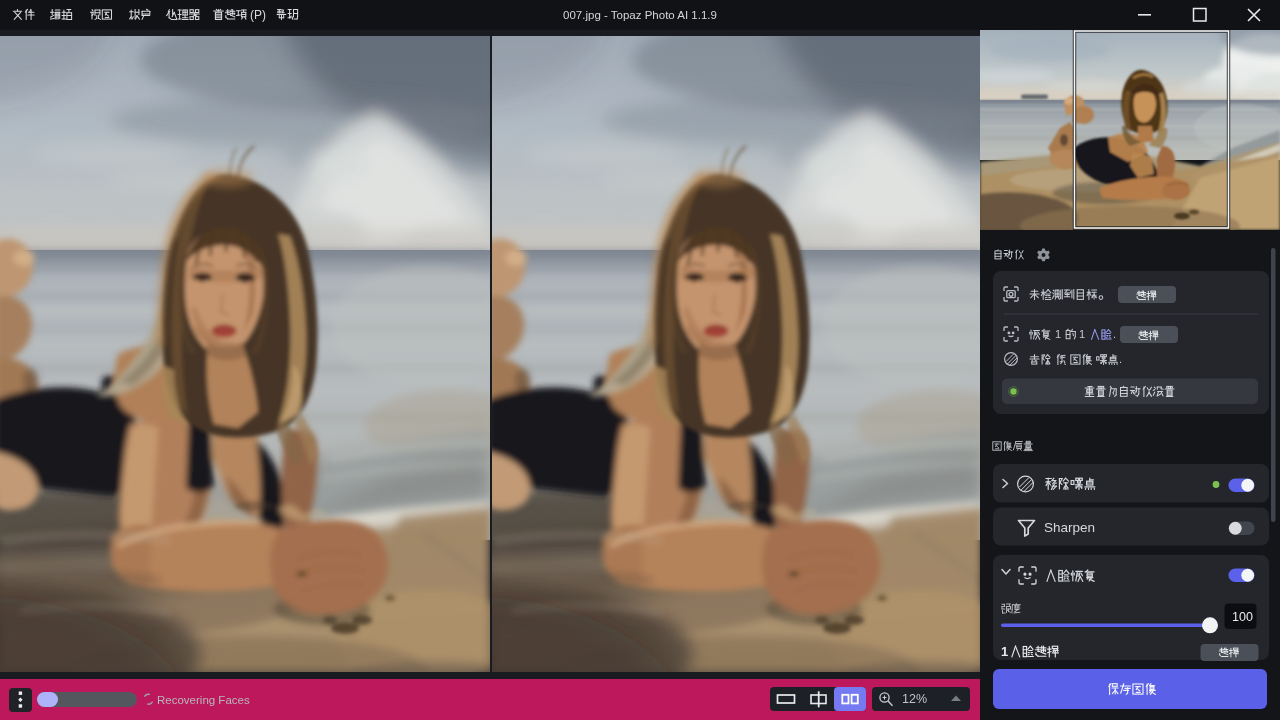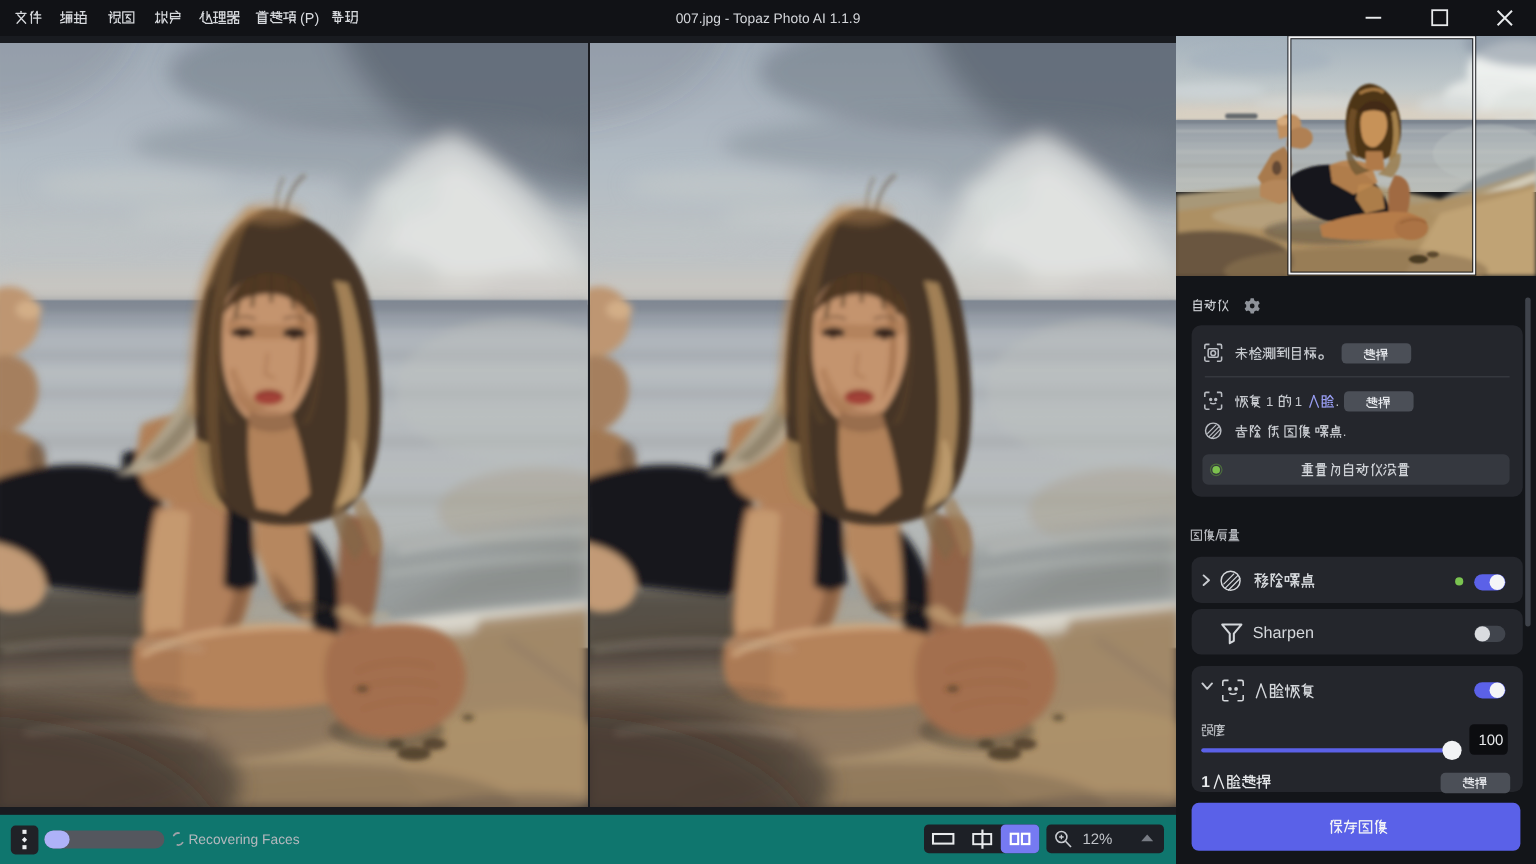--- a/index.html
+++ b/index.html
@@ -1220,21 +1220,21 @@
         <rect x="170.2" y="656.6" width="3.6" height="3.0"></rect>
         <line x1="170.2" y1="658.0" x2="173.8" y2="658.0"></line>
         <line x1="169.5" y1="660.4" x2="175.2" y2="660.4"></line>
         <line x1="171.9" y1="659.6" x2="169.5" y2="662.6"></line>
         <line x1="173.4" y1="660.4" x2="170.4" y2="664.4"></line>
         <line x1="171.6" y1="662.0" x2="175.5" y2="664.4"></line>
       </g>
       <rect x="291" y="218" width="4.5" height="274" rx="2.2" fill="#3f434b"></rect>
     </svg>
   </div>
-<div class="abs" style="left:0;top:679px;width:980px;height:41px;background:#0f766e">
+<div class="abs" style="left:0;top:679px;width:980px;height:41px;background:#be185d">
     <svg width="980" height="41" viewBox="0 0 980 41" style="position:absolute;left:0;top:0">
       <rect x="9" y="9" width="23" height="24" rx="4" fill="#202227"></rect>
       <rect x="18.7" y="12.5" width="3.4" height="3.4" fill="#eceef0"></rect>
       <path d="M20.4,18.6 l2.2,2.2 -2.2,2.2 -2.2,-2.2 Z" fill="#eceef0"></path>
       <rect x="18.7" y="25.3" width="3.4" height="3.4" fill="#eceef0"></rect>
       <rect x="37" y="13" width="100" height="15" rx="7.5" fill="#54575e"></rect>
       <rect x="37" y="13" width="21" height="15" rx="7.5" fill="#aeb2f8"></rect>
       <path d="M144.8,17.2 a4.2,4.2 0 0 1 4.4,-1.9 M152.2,23.2 a4.2,4.2 0 0 1 -4.4,1.9" stroke="#9ea2a8" stroke-width="1.5" fill="none" stroke-linecap="round"></path>
       <text x="157" y="24.5" font-family="Liberation Sans, sans-serif" font-size="11.5" fill="#b4b8bd">Recovering Faces</text>
       <rect x="770" y="8" width="96" height="24" rx="4" fill="#1d2026"></rect>

